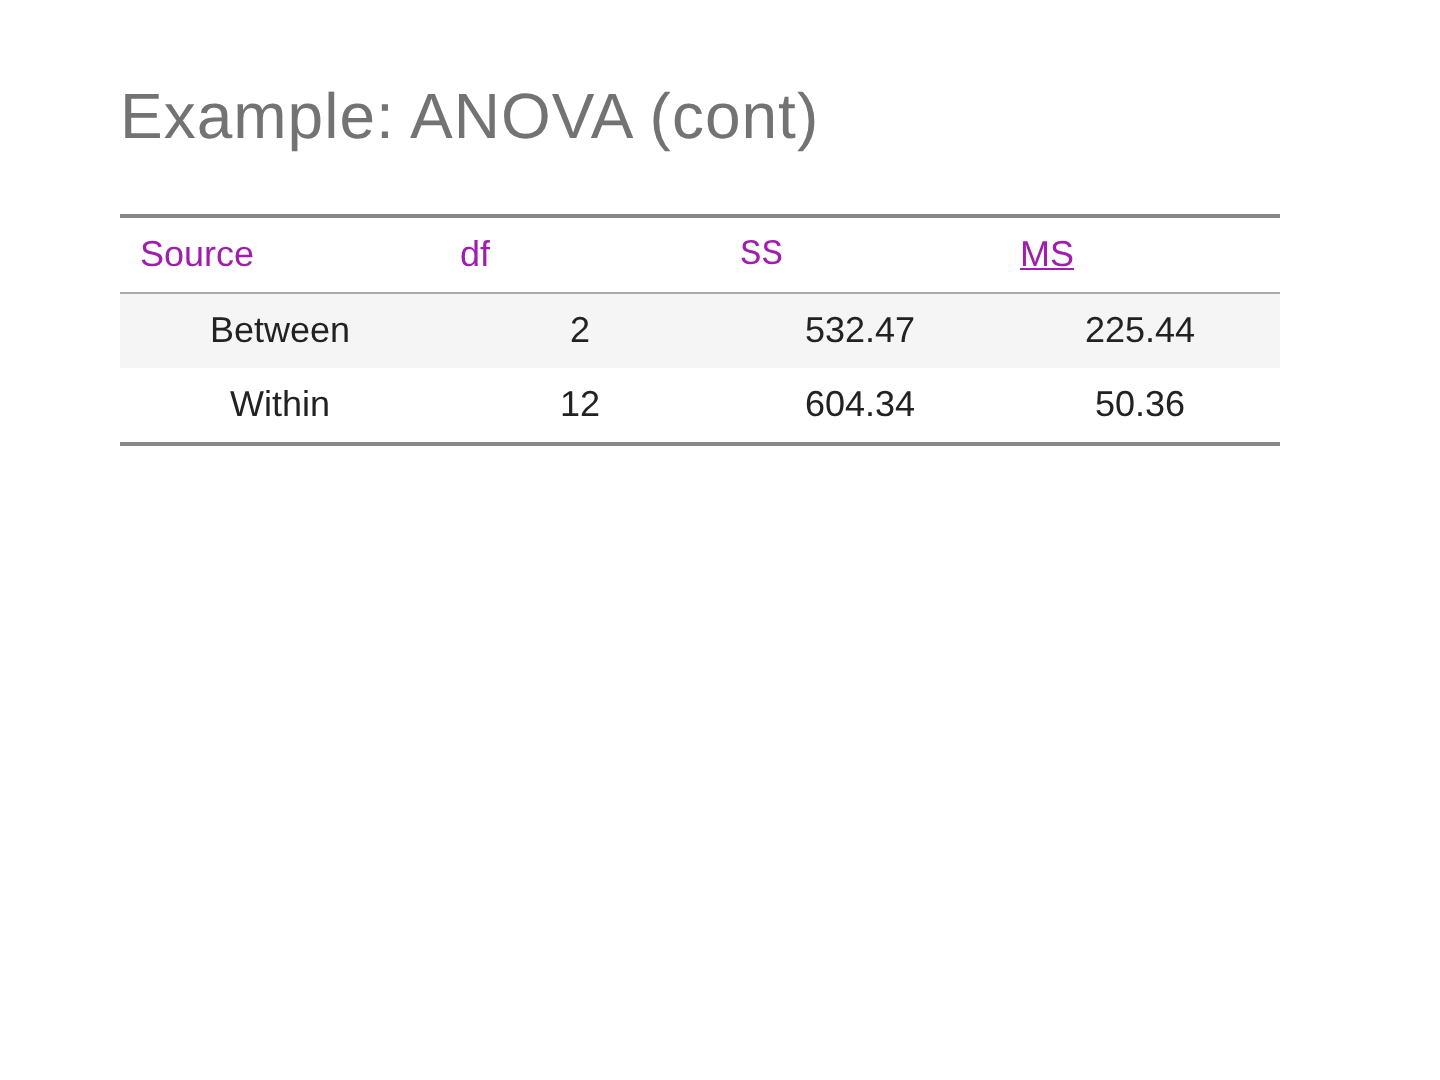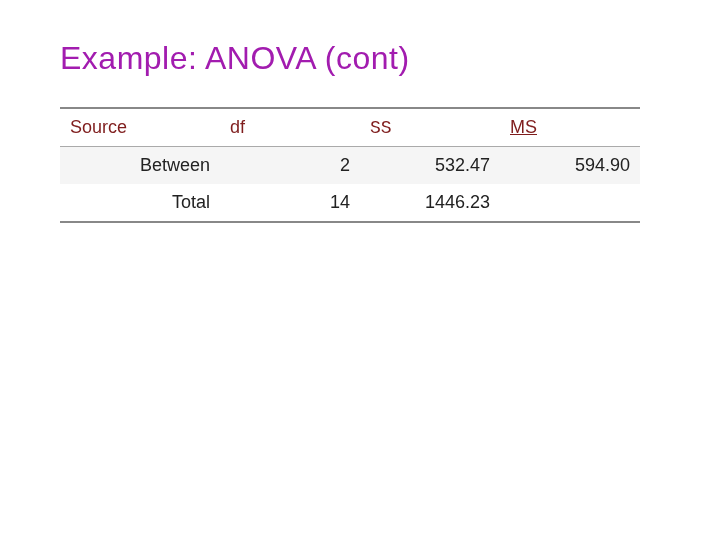--- a/index.html
+++ b/index.html
@@ -15,21 +15,21 @@
       font-family: 'Segoe UI', Arial, sans-serif;
       display: flex;
       flex-direction: column;
       align-items: flex-start;
       padding: 40px 60px;
     }
 
     .page-title {
       font-size: 32px;
       font-weight: 400;
-      color: #a21caf;
+      color: #737373;
       margin-bottom: 30px;
       letter-spacing: 0.5px;
     }
 
     .anova-table {
       width: 580px;
       border-collapse: collapse;
       font-size: 18px;
       color: #222222;
     }
@@ -40,26 +40,26 @@
     }
 
     .anova-table tbody tr:last-child {
       border-bottom: 2px solid #888;
     }
 
     .anova-table th {
       font-weight: 400;
       text-align: left;
       padding: 8px 10px 8px 10px;
-      color: #7f1d1d;
+      color: #a21caf;
     }
 
     .anova-table td {
       padding: 8px 10px 8px 10px;
-      text-align: right;
+      text-align: center;
     }
 
     .anova-table tbody tr:nth-child(odd) {
       background: #f5f5f5;
     }
 
     .anova-table tbody tr:nth-child(even) {
       background: #ffffff;
     }
 
@@ -80,22 +80,22 @@
       <th class="col-df">df</th>
       <th class="col-ss">SS</th>
       <th class="col-ms">MS</th>
     </tr>
   </thead>
   <tbody id="table-body">
   <tr>
         <td>Between</td>
         <td>2</td>
         <td>532.47</td>
-        <td>594.90</td>
+        <td>225.44</td>
       </tr>
       <tr>
-        <td>Total</td>
-        <td>14</td>
-        <td>1446.23</td>
-        <td></td>
+        <td>Within</td>
+        <td>12</td>
+        <td>604.34</td>
+        <td>50.36</td>
       </tr>
     </tbody>
 </table>
 
 </body></html>

